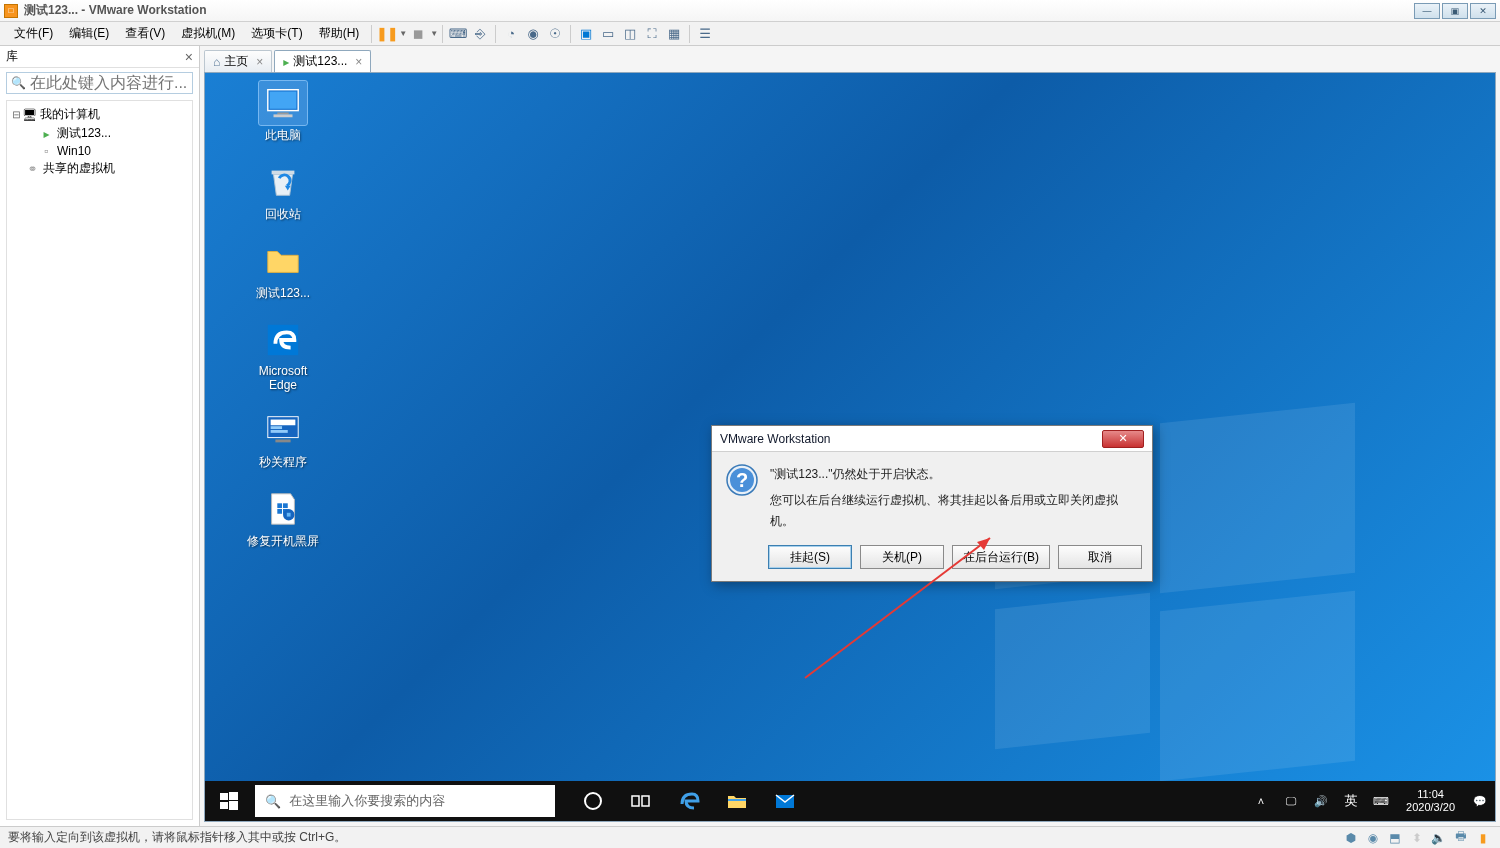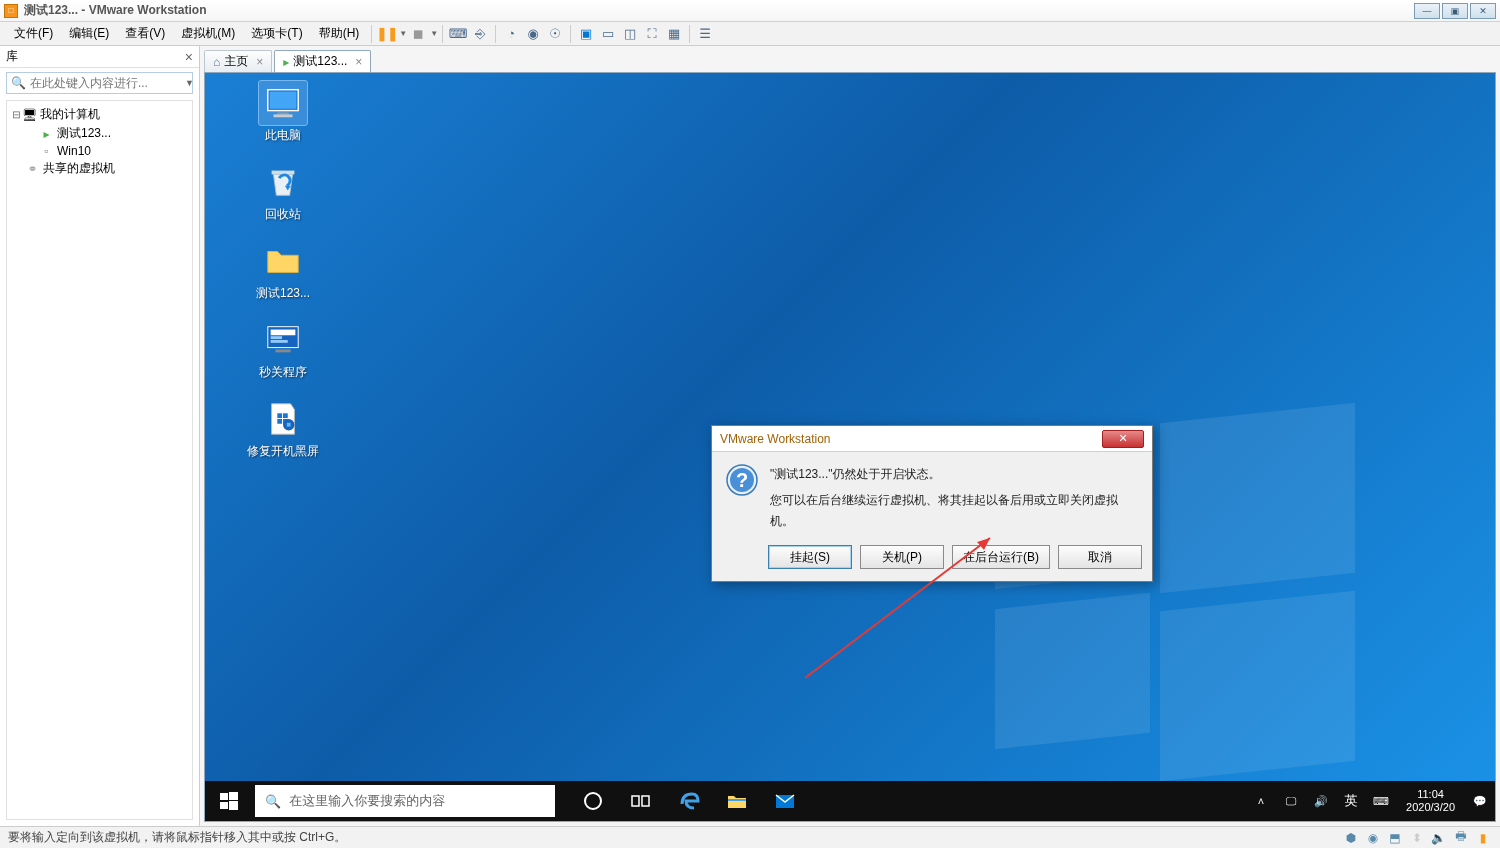--- a/index.html
+++ b/index.html
@@ -23,21 +23,21 @@
 
 .main { display: flex; height: calc(100% - 22px - 24px - 22px); }
 
 
 .library { width: 200px; border-right: 1px solid #ccc; display:flex; flex-direction:column; background:#fff; }
 .lib-header { display:flex; align-items:center; padding: 2px 6px; font-size: 12px; border-bottom: 1px solid #e0e0e0; }
 .lib-header .lib-title { flex:1; font-weight: normal; }
 .lib-close { cursor:pointer; font-size: 14px; color:#666; }
 .search-box { margin: 4px 6px; display:flex; align-items:center; border:1px solid #b5cde0; background:#fff; height: 22px; font-size: 12px; padding: 0 4px; }
 .search-box .search-ico { color:#888; margin-right:4px; }
-.search-box input { border:none; outline:none; flex:1; font-size:12px; background:transparent; }
+.search-box input { border:none; outline:none; flex:1; font-size:16px; background:transparent; }
 .search-box .search-caret { color:#666; font-size:9px; }
 .tree { flex:1; padding: 4px 2px; font-size:12px; border:1px solid #e0e0e0; margin:2px 6px 6px; overflow:auto; }
 .tree-item { display:flex; align-items:center; padding:1px 2px; cursor:pointer; white-space:nowrap; }
 .tree-indent { display:inline-block; }
 .tree-toggle { width:11px; text-align:center; color:#666; font-size:10px; }
 .tree-icon { width:15px; height:14px; display:inline-flex; align-items:center; justify-content:center; margin-right:3px; }
 
 
 .content { flex:1; display:flex; flex-direction:column; background:#f5f5f5; }
 .tabs { height: 26px; display:flex; align-items:flex-end; padding: 2px 4px 0; gap:2px; background:#f5f5f5; }
@@ -67,21 +67,21 @@
 .search-bar { flex:0 0 300px; height:32px; background:#fff; display:flex; align-items:center; margin-left:2px; padding:0 10px; color:#666; font-size:13px; gap:8px; }
 .task-icons { display:flex; align-items:center; height:100%; margin-left:16px; gap:4px; }
 .task-ico { width:44px; height:40px; display:flex; align-items:center; justify-content:center; cursor:pointer; }
 .tray { margin-left:auto; display:flex; align-items:center; height:100%; padding-right:4px; gap:8px; font-size:11px; }
 .tray-ico { width:22px; height:40px; display:flex; align-items:center; justify-content:center; cursor:pointer; color:#fff; }
 .tray-clock { text-align:center; line-height:1.2; padding:0 6px; cursor:pointer; }
 
 
 .dialog { position:absolute; left:506px; top:352px; width:442px; background:#f0f0f0; border:1px solid #7a7a7a; box-shadow: 3px 3px 12px rgba(0,0,0,0.35); font-size:12px; }
 .dlg-title { height:26px; background:#fff; display:flex; align-items:center; padding:0 8px; border-bottom:1px solid #d0d0d0; }
-.dlg-title .dlg-title-text { flex:1; color:#a16207; }
+.dlg-title .dlg-title-text { flex:1; color:#0f172a; }
 .dlg-close { width:42px; height:18px; background:linear-gradient(#e68a8a,#c83232); border:1px solid #a02020; color:#fff; display:flex; align-items:center; justify-content:center; font-size:11px; cursor:pointer; border-radius:2px; }
 .dlg-body { padding: 12px 14px 8px; display:flex; gap:12px; }
 .dlg-icon { width:32px; height:32px; flex-shrink:0; }
 .dlg-text { line-height:1.7; color:#222; }
 .dlg-buttons { display:flex; justify-content:flex-end; gap:8px; padding: 6px 10px 12px; margin-left: 16px; }
 .dlg-btn { min-width:84px; height:24px; border:1px solid #8a8a8a; background:linear-gradient(#fdfdfd,#e4e4e4); font-size:12px; cursor:pointer; padding:0 10px; }
 .dlg-btn.default { border:1px solid #3c7fb1; box-shadow: 0 0 0 1px #a6d0ec inset; }
 
 
 .arrow-annot { position:absolute; left:590px; top:455px; pointer-events:none; }
@@ -215,20 +215,29 @@
             </div>
           <div>回收站</div>
         </div>
         <div class="desk-icon">
           <div class="icon-box">
               <svg class="svg-ico" viewBox="0 0 40 40">
                 <path d="M4 12 L4 32 L36 32 L36 14 L18 14 L14 10 L4 10 Z" fill="#ffd666" stroke="#e0b040"></path>
               </svg>
             </div>
           <div>测试123...</div>
+        </div>
+        <div class="desk-icon">
+          <div class="icon-box">
+              <svg class="svg-ico" viewBox="0 0 40 40">
+                <rect x="4" y="4" width="32" height="32" fill="#0078d7"></rect>
+                <path d="M12 24 Q12 12 24 12 Q32 12 32 20 L18 20 Q18 28 28 28" fill="none" stroke="#fff" stroke-width="4"></path>
+              </svg>
+            </div>
+          <div>Microsoft Edge</div>
         </div>
         <div class="desk-icon">
           <div class="icon-box">
               <svg class="svg-ico" viewBox="0 0 40 40">
                 <rect x="4" y="6" width="32" height="22" fill="#1565c0" stroke="#fff"></rect>
                 <rect x="7" y="9" width="26" height="6" fill="#fff"></rect>
                 <rect x="7" y="16" width="12" height="3" fill="#90caf9"></rect>
                 <rect x="7" y="20" width="18" height="3" fill="#90caf9"></rect>
                 <rect x="12" y="30" width="16" height="3" fill="#888"></rect>
               </svg>

